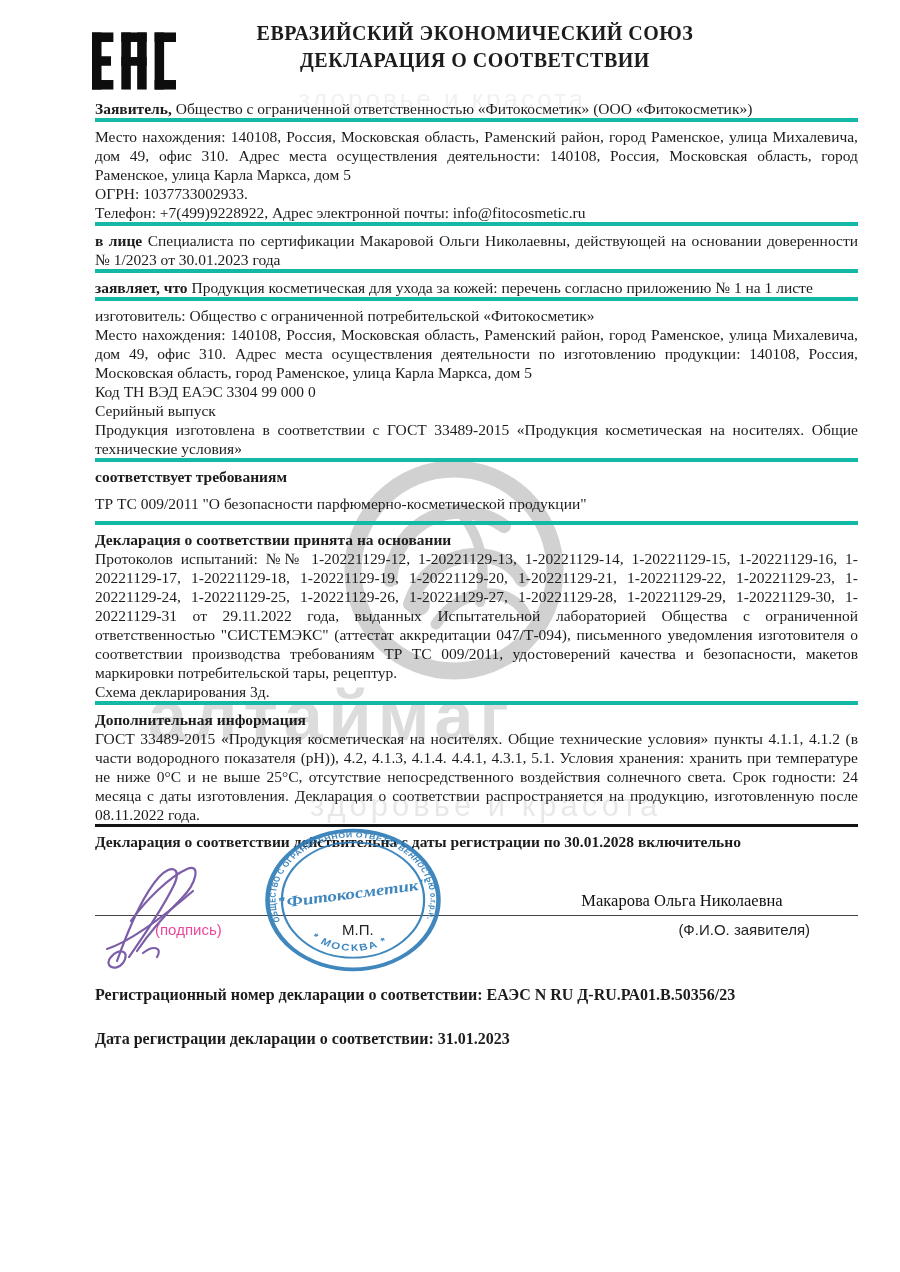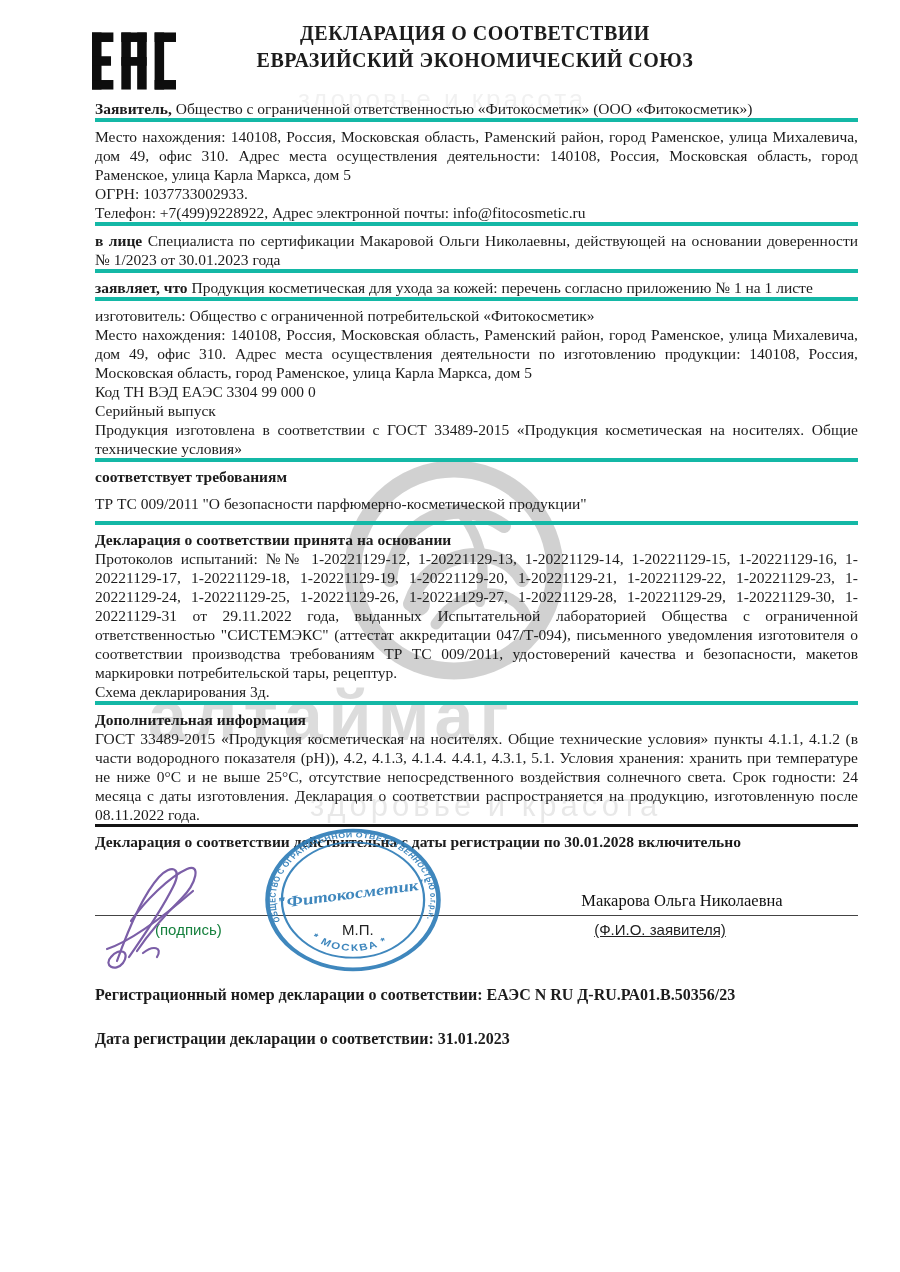--- a/index.html
+++ b/index.html
@@ -24,24 +24,24 @@
   .sec{padding:5px 0 0 0;}
   .sec.ruled{border-top:4px solid #14b8a6;}
   .sec.thick{border-top:3px solid #141414;}
   .just{text-align:justify;}
   b,.b{font-weight:bold;}
   .gap{height:8px;}
   
   .sig-area{position:relative;z-index:1;height:132px;margin:0 42px 0 95px;}
   .sig-line{position:absolute;left:0;top:64px;width:100%;border-top:1.5px solid #444;}
   .sig-svg{position:absolute;left:2px;top:6px;z-index:1;}
-  .sig-caption{position:absolute;left:60px;top:70px;font-family:"Liberation Sans",sans-serif;font-size:15px;color:#15803d;}
+  .sig-caption{position:absolute;left:60px;top:70px;font-family:"Liberation Sans",sans-serif;font-size:15px;color:#ec4899;}
   .mp-caption{position:absolute;left:247px;top:70px;font-family:"Liberation Sans",sans-serif;font-size:15px;color:#222;z-index:3;}
   .fio-name{position:absolute;left:437px;top:40px;width:300px;text-align:center;font-size:16.5px;color:#111;}
-  .fio-caption{position:absolute;left:415px;top:70px;width:300px;text-align:center;font-family:"Liberation Sans",sans-serif;font-size:15px;color:#222;text-decoration:underline;}
+  .fio-caption{position:absolute;left:415px;top:70px;width:300px;text-align:right;font-family:"Liberation Sans",sans-serif;font-size:15px;color:#222;}
   .stamp{position:absolute;left:168px;top:-24px;z-index:2;opacity:0.92;}
   
   .reg{position:relative;z-index:1;margin:3px 42px 0 95px;font-size:16px;font-weight:bold;}
   .reg-date{margin-top:26px;}
 </style>
 </head>
 <body>
 
 <div class="page">
 
@@ -71,22 +71,22 @@
         <rect x="37" y="0" width="12" height="72"></rect>
         <rect x="57" y="0" width="12" height="72"></rect>
         <rect x="37" y="0" width="32" height="12"></rect>
         <rect x="37" y="31" width="32" height="11"></rect>
         <rect x="79" y="0" width="12" height="72"></rect>
         <rect x="79" y="0" width="27" height="12"></rect>
         <rect x="79" y="60" width="27" height="12"></rect>
       </g>
     </svg>
     <div class="title">
+      <div>ЕВРАЗИЙСКИЙ ЭКОНОМИЧЕСКИЙ СОЮЗ</div>
       <div>ДЕКЛАРАЦИЯ О СООТВЕТСТВИИ</div>
-      <div>ЕВРАЗИЙСКИЙ ЭКОНОМИЧЕСКИЙ СОЮЗ</div>
     </div>
   </div>
 
   <div class="content">
 
     <div class="sec">
       <span class="b">Заявитель,</span>
       <span>Общество с ограниченной ответственностью «Фитокосметик» (ООО «Фитокосметик»)</span>
     </div>
 

